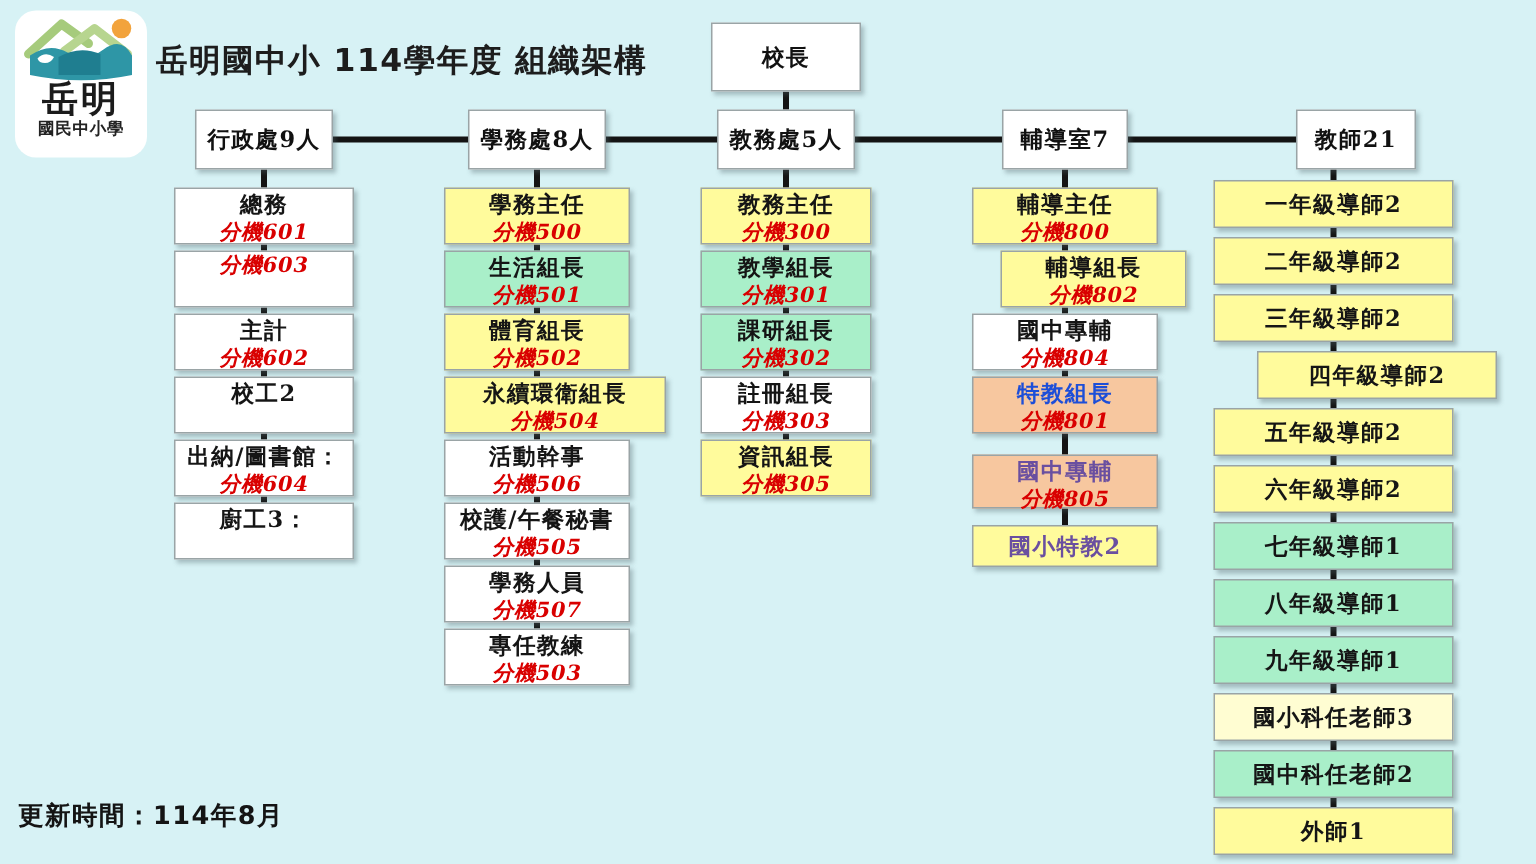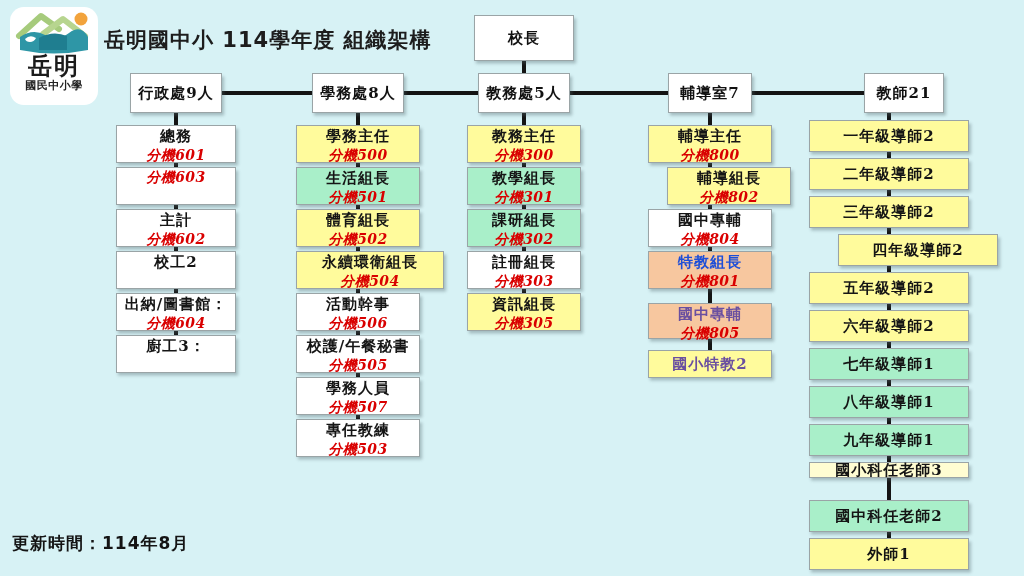--- a/index.html
+++ b/index.html
@@ -223,21 +223,21 @@
       </div>
       <div class="obox centered" style="left: 809px; top: 348px; width: 160px; height: 32px; background: rgb(169, 239, 201);">
         <div class="t">七年級導師1</div>
       </div>
       <div class="obox centered" style="left: 809px; top: 386px; width: 160px; height: 32px; background: rgb(169, 239, 201);">
         <div class="t">八年級導師1</div>
       </div>
       <div class="obox centered" style="left: 809px; top: 424px; width: 160px; height: 32px; background: rgb(169, 239, 201);">
         <div class="t">九年級導師1</div>
       </div>
-      <div class="obox centered" style="left: 809px; top: 462px; width: 160px; height: 16px; background: rgb(255, 253, 210);">
+      <div class="obox centered" style="left: 809px; top: 462px; width: 160px; height: 32px; background: rgb(255, 253, 210);">
         <div class="t">國小科任老師3</div>
       </div>
       <div class="obox centered" style="left: 809px; top: 500px; width: 160px; height: 32px; background: rgb(169, 239, 201);">
         <div class="t">國中科任老師2</div>
       </div>
       <div class="obox centered" style="left: 809px; top: 538px; width: 160px; height: 32px; background: rgb(255, 251, 156);">
         <div class="t">外師1</div>
       </div>
     </div>
 

